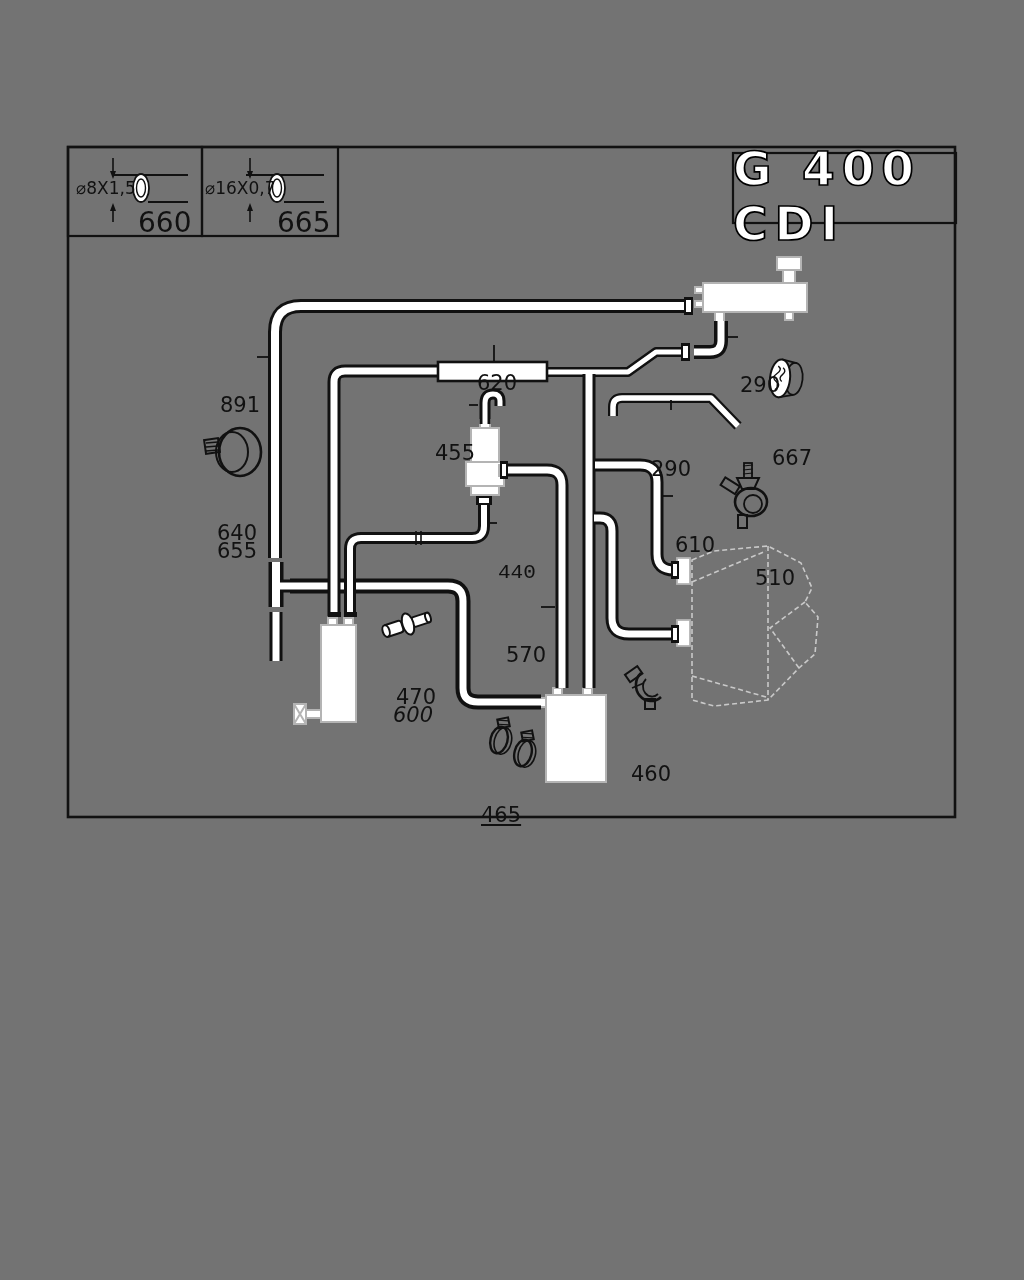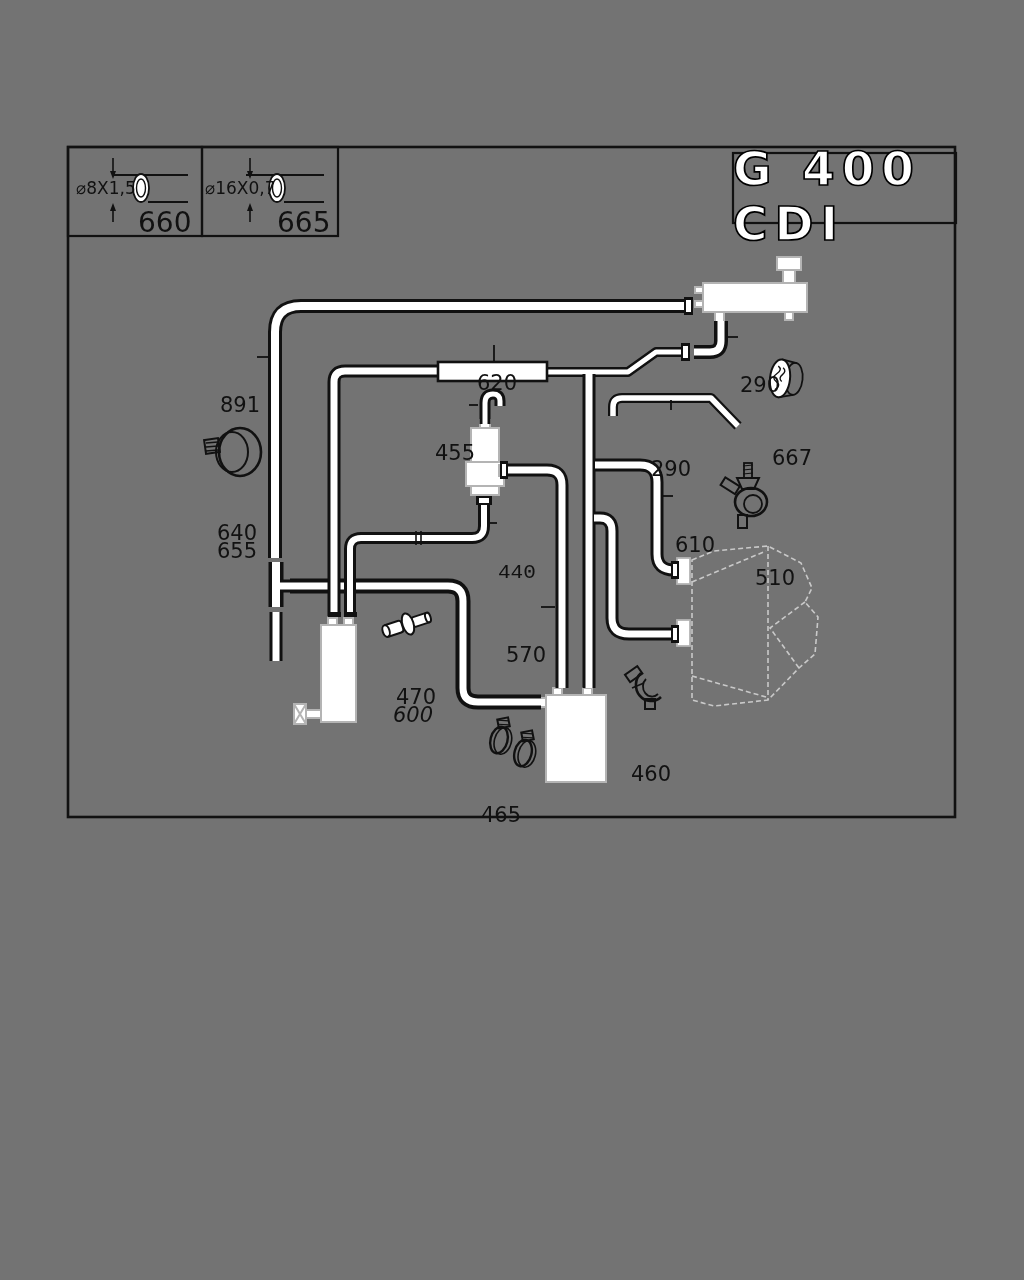--- a/index.html
+++ b/index.html
@@ -271,15 +271,15 @@
   <div class="plbl" style="left:772px;top:400px;">667</div>
   <div class="plbl" style="left:217px;top:475px;">640</div>
   <div class="plbl" style="left:217px;top:493px;">655</div>
   <div class="plbl" style="left:675px;top:487px;">610</div>
   <div class="plbl" style="left:755px;top:520px;">510</div>
   <div class="plbl" style="left:498px;top:514px;font-family:Liberation Mono, monospace;">440</div>
   <div class="plbl" style="left:506px;top:597px;">570</div>
   <div class="plbl" style="left:396px;top:639px;">470</div>
   <div class="plbl" style="left:393px;top:657px;font-style:italic;">600</div>
   <div class="plbl" style="left:631px;top:716px;">460</div>
-  <div class="plbl" style="left:481px;top:757px;">465</div>
+  <div class="plbl" style="left:481px;top:757px;text-decoration:underline;">465</div>
 
 </div>
 
 </body></html>

